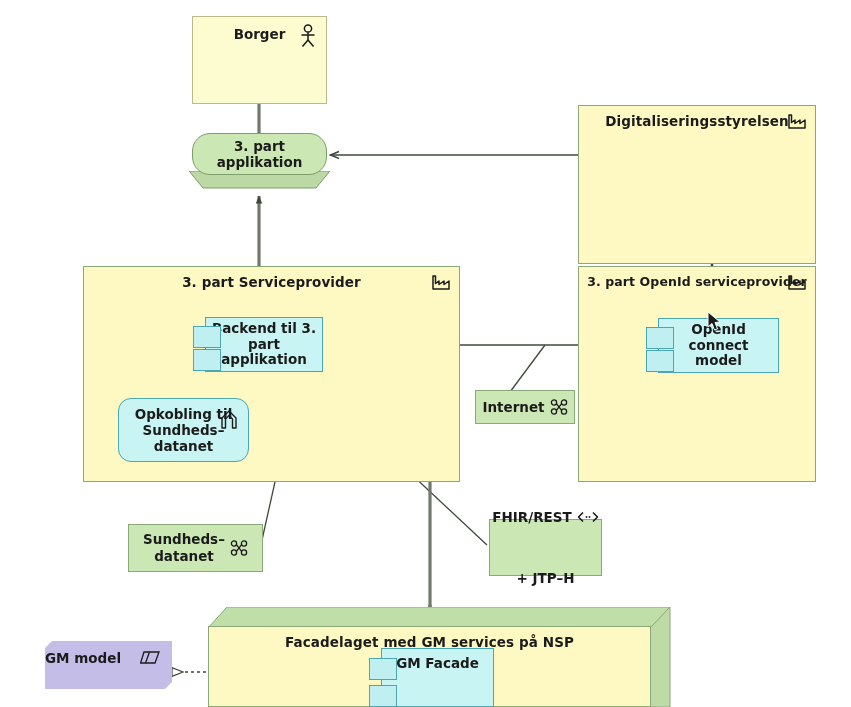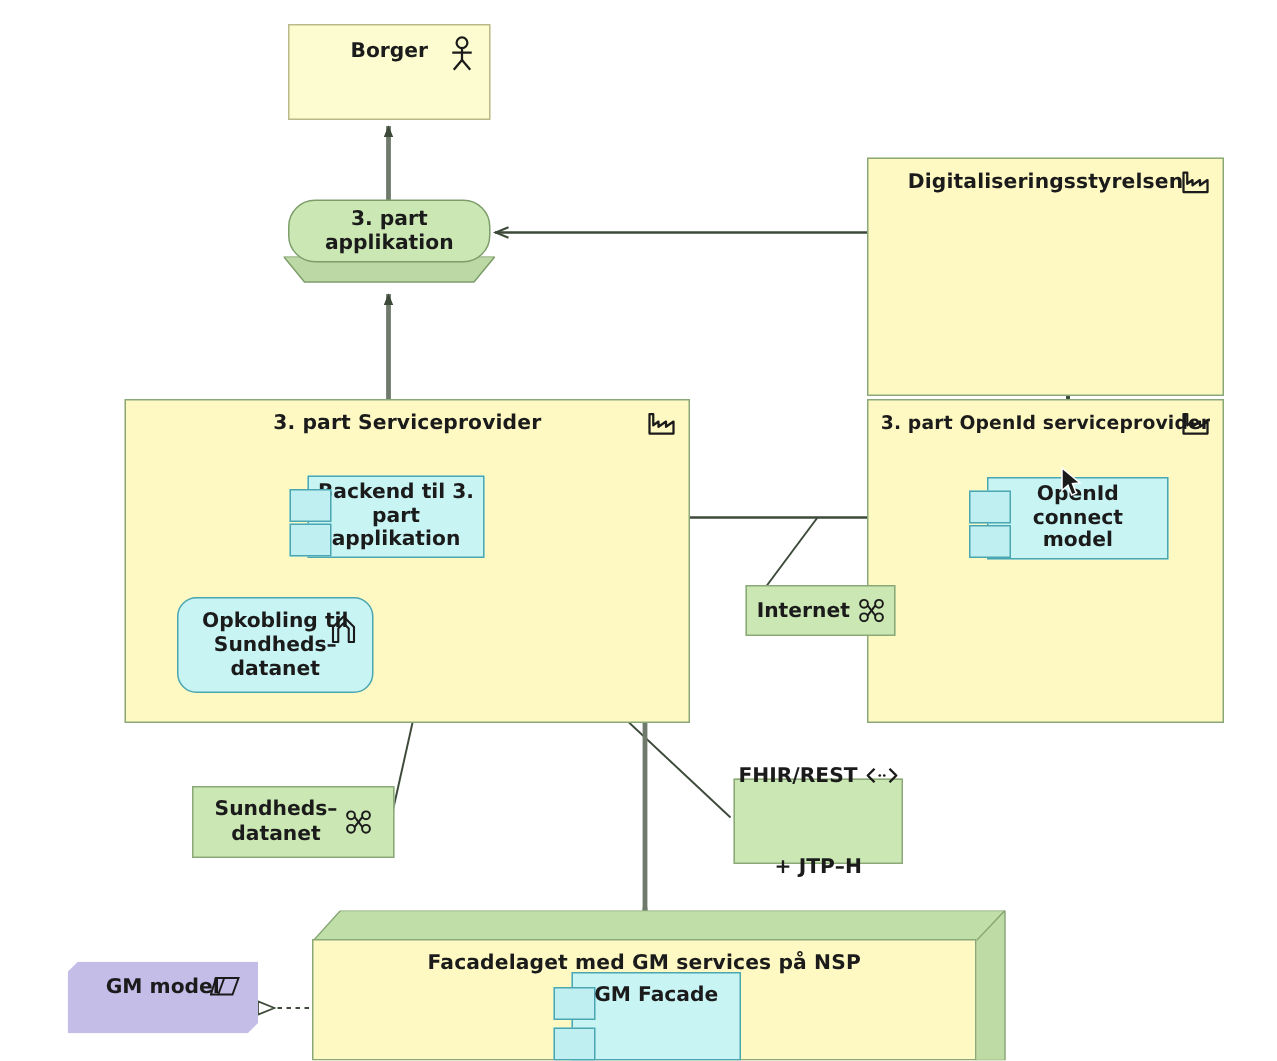--- a/index.html
+++ b/index.html
@@ -158,21 +158,20 @@
     background: #c3bde8;
     font-size: 13.5px;
     font-weight: bold;
     color: #1b1b1b;
     clip-path: polygon(7px 0, 100% 0, 100% calc(100% - 7px), calc(100% - 7px) 100%, 0 100%, 0 7px);
   }
   .gmmodel .label {
     position: absolute;
     left: 0; right: 0;
     top: 9px;
-    text-align: center;
   }
   svg.lines {
     position: absolute;
     left: 0; top: 0;
     width: 851px;
     height: 707px;
     pointer-events: none;
   }
 </style>
 </head>
@@ -214,21 +213,21 @@
 
     <line x1="487" y1="545" x2="300" y2="370" stroke="#3d4a3a" stroke-width="1.3"></line>
 
     <path d="M 430,650 L 430,410 L 300,365" fill="none" stroke="#6f7a6c" stroke-width="3.2" marker-end="url(#arrowFilled)"></path>
 
     <line x1="430" y1="605" x2="430" y2="650" stroke="#6f7a6c" stroke-width="3.2"></line>
 
     <line x1="380" y1="672" x2="172" y2="672" stroke="#3d4a3a" stroke-width="1.4" stroke-dasharray="3,3" marker-end="url(#hollowTriangle)"></line>
   </svg>
 
-  <div class="node actorbox" style="left:192px; top:16px; width:135px; height:64px;">
+  <div class="node actorbox" style="left:192px; top:16px; width:135px; height:88px;">
     <div class="label">Borger</div>
     <svg class="actor-icon" viewBox="0 0 18 24">
       <circle cx="9" cy="4.5" r="3.6" fill="none" stroke="#1b1b1b" stroke-width="1.5"></circle>
       <line x1="9" y1="8.2" x2="9" y2="16" stroke="#1b1b1b" stroke-width="1.5"></line>
       <line x1="2.5" y1="11" x2="15.5" y2="11" stroke="#1b1b1b" stroke-width="1.5"></line>
       <line x1="9" y1="16" x2="3.5" y2="22.5" stroke="#1b1b1b" stroke-width="1.5"></line>
       <line x1="9" y1="16" x2="14.5" y2="22.5" stroke="#1b1b1b" stroke-width="1.5"></line>
     </svg>
   </div>
 
@@ -279,21 +278,21 @@
     </svg>
   </div>
 
   <div class="node component" style="left:658px; top:318px; width:121px; height:55px; flex-direction:column;">
     <div class="comp-tab" style="top:8px;"></div>
     <div class="comp-tab" style="top:31px;"></div>
     <span>OpenId connect</span>
     <span>model</span>
   </div>
 
-  <div class="node greenbox" style="left:497px; top:390px; width:100px; height:34px;">
+  <div class="node greenbox" style="left:475px; top:390px; width:100px; height:34px;">
     <span>Internet</span>
     <svg class="inline-icon" width="18" height="16" viewBox="0 0 18 16">
       <circle cx="4" cy="3.5" r="2.6" fill="none" stroke="#1b1b1b" stroke-width="1.3"></circle>
       <circle cx="14" cy="3.5" r="2.6" fill="none" stroke="#1b1b1b" stroke-width="1.3"></circle>
       <circle cx="4" cy="12.5" r="2.6" fill="none" stroke="#1b1b1b" stroke-width="1.3"></circle>
       <circle cx="14" cy="12.5" r="2.6" fill="none" stroke="#1b1b1b" stroke-width="1.3"></circle>
       <line x1="6.4" y1="4.6" x2="11.6" y2="11.4" stroke="#1b1b1b" stroke-width="1.3"></line>
       <line x1="11.6" y1="4.6" x2="6.4" y2="11.4" stroke="#1b1b1b" stroke-width="1.3"></line>
     </svg>
   </div>

